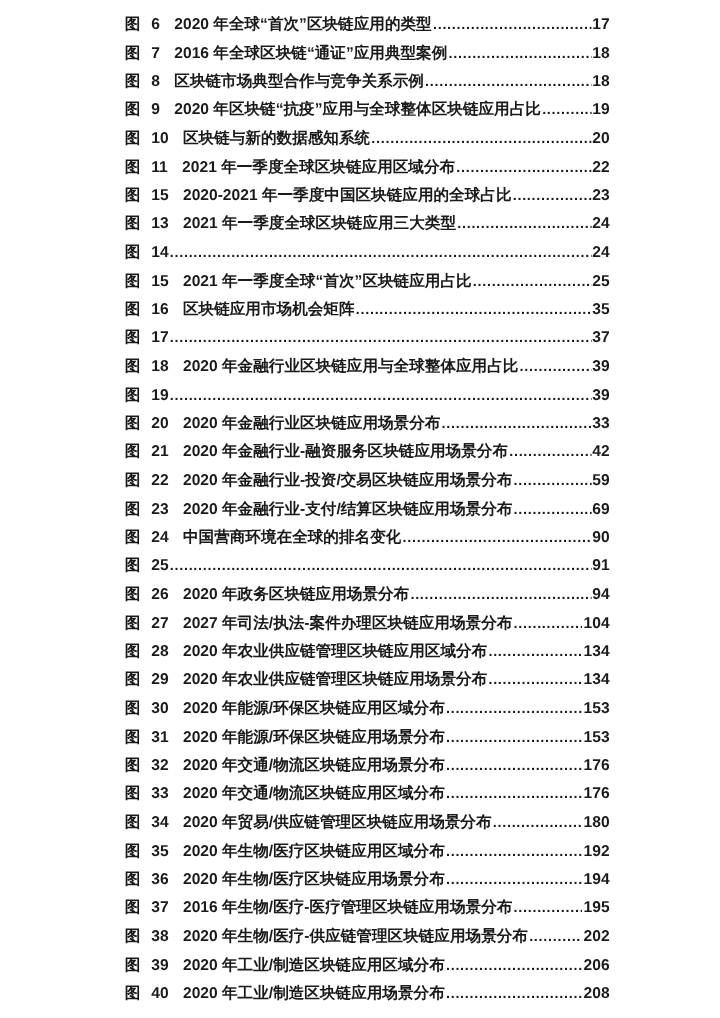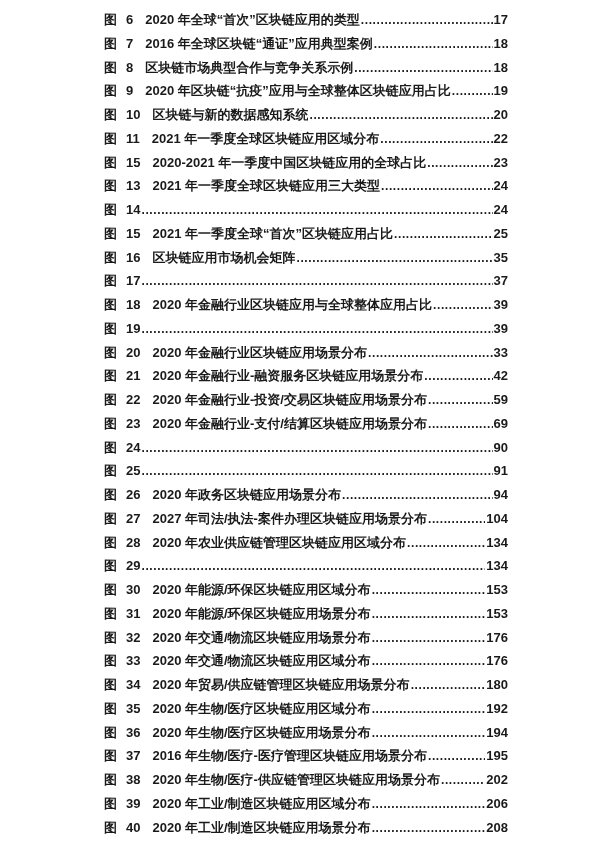--- a/index.html
+++ b/index.html
@@ -200,20 +200,21 @@
     <span class="fig-prefix">图</span>
     <span class="fig-num">23</span>
     <span class="fig-title">2020 年金融行业-支付/结算区块链应用场景分布</span>
     <span class="leader">............................................................................................................................................................................................................................</span>
     <span class="page-num">69</span>
   </div>
 
   <div class="toc-row">
     <span class="fig-prefix">图</span>
     <span class="fig-num">24</span>
+    <span class="fig-title">中国营商环境在全球的排名变化</span>
     <span class="leader">............................................................................................................................................................................................................................</span>
     <span class="page-num">90</span>
   </div>
 
   <div class="toc-row">
     <span class="fig-prefix">图</span>
     <span class="fig-num">25</span>
     <span class="leader">............................................................................................................................................................................................................................</span>
     <span class="page-num">91</span>
   </div>
@@ -238,20 +239,21 @@
     <span class="fig-prefix">图</span>
     <span class="fig-num">28</span>
     <span class="fig-title">2020 年农业供应链管理区块链应用区域分布</span>
     <span class="leader">............................................................................................................................................................................................................................</span>
     <span class="page-num">134</span>
   </div>
 
   <div class="toc-row">
     <span class="fig-prefix">图</span>
     <span class="fig-num">29</span>
+    <span class="fig-title">2020 年农业供应链管理区块链应用场景分布</span>
     <span class="leader">............................................................................................................................................................................................................................</span>
     <span class="page-num">134</span>
   </div>
 
   <div class="toc-row">
     <span class="fig-prefix">图</span>
     <span class="fig-num">30</span>
     <span class="fig-title">2020 年能源/环保区块链应用区域分布</span>
     <span class="leader">............................................................................................................................................................................................................................</span>
     <span class="page-num">153</span>

